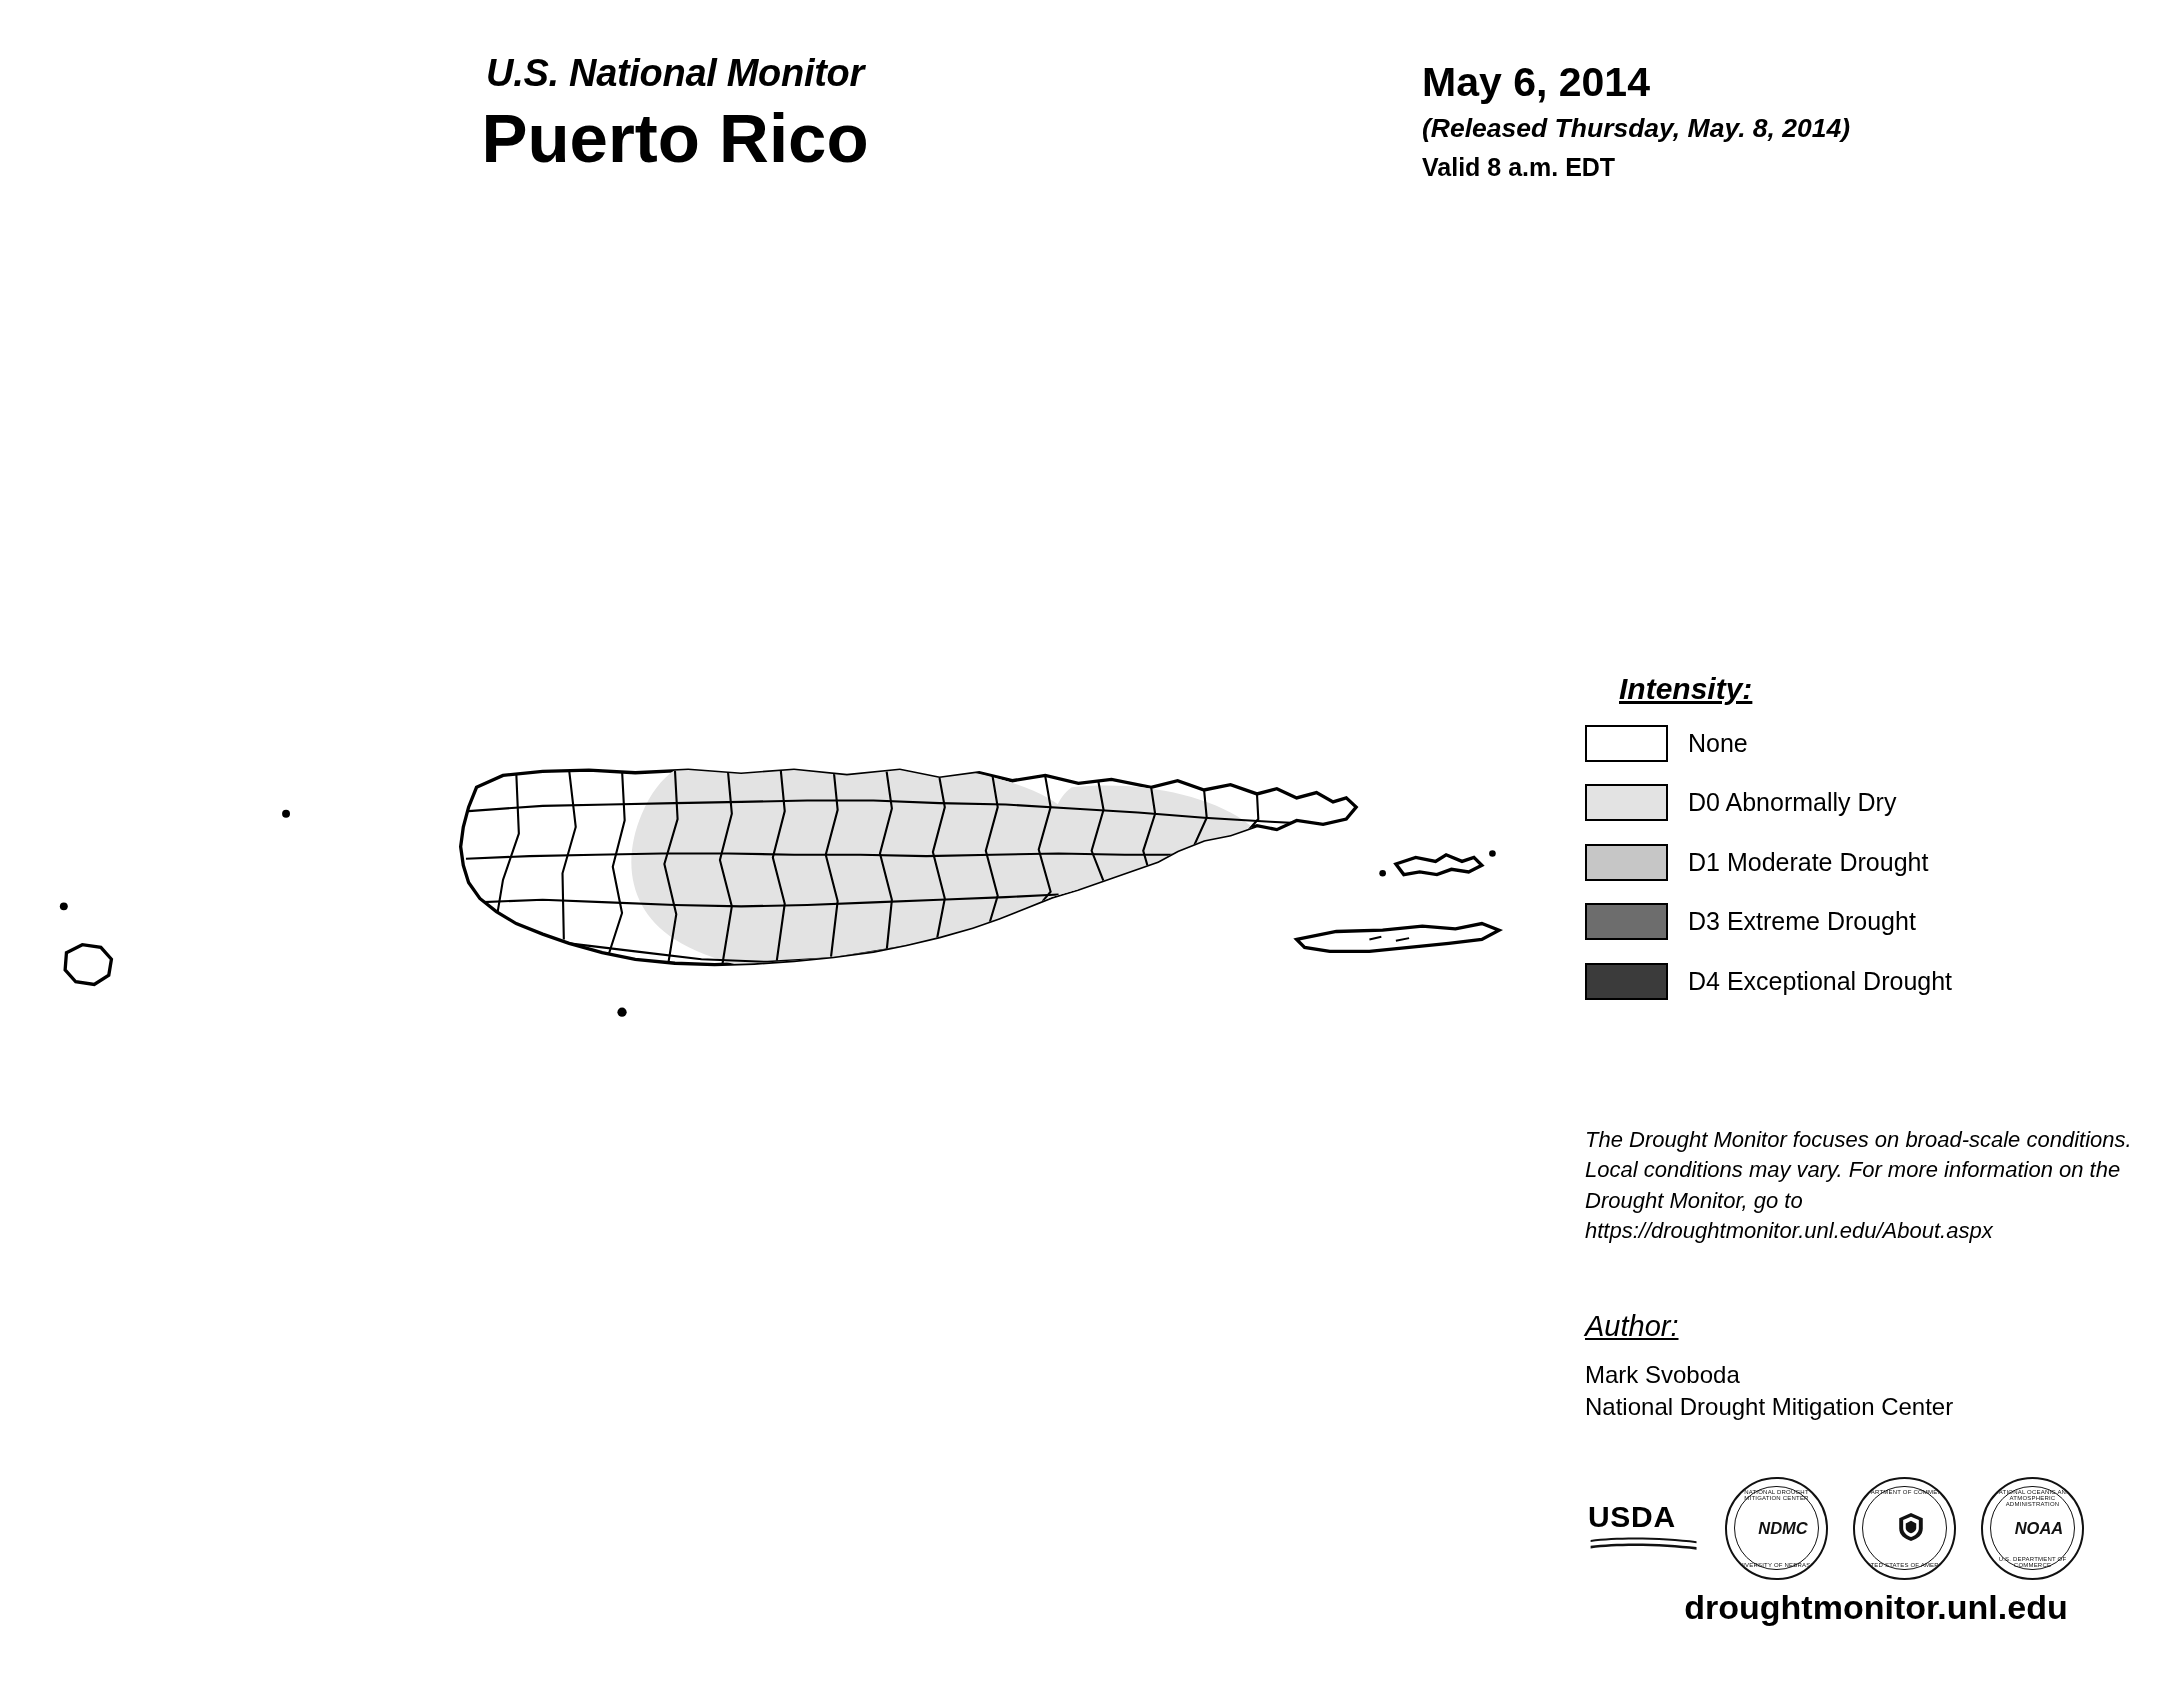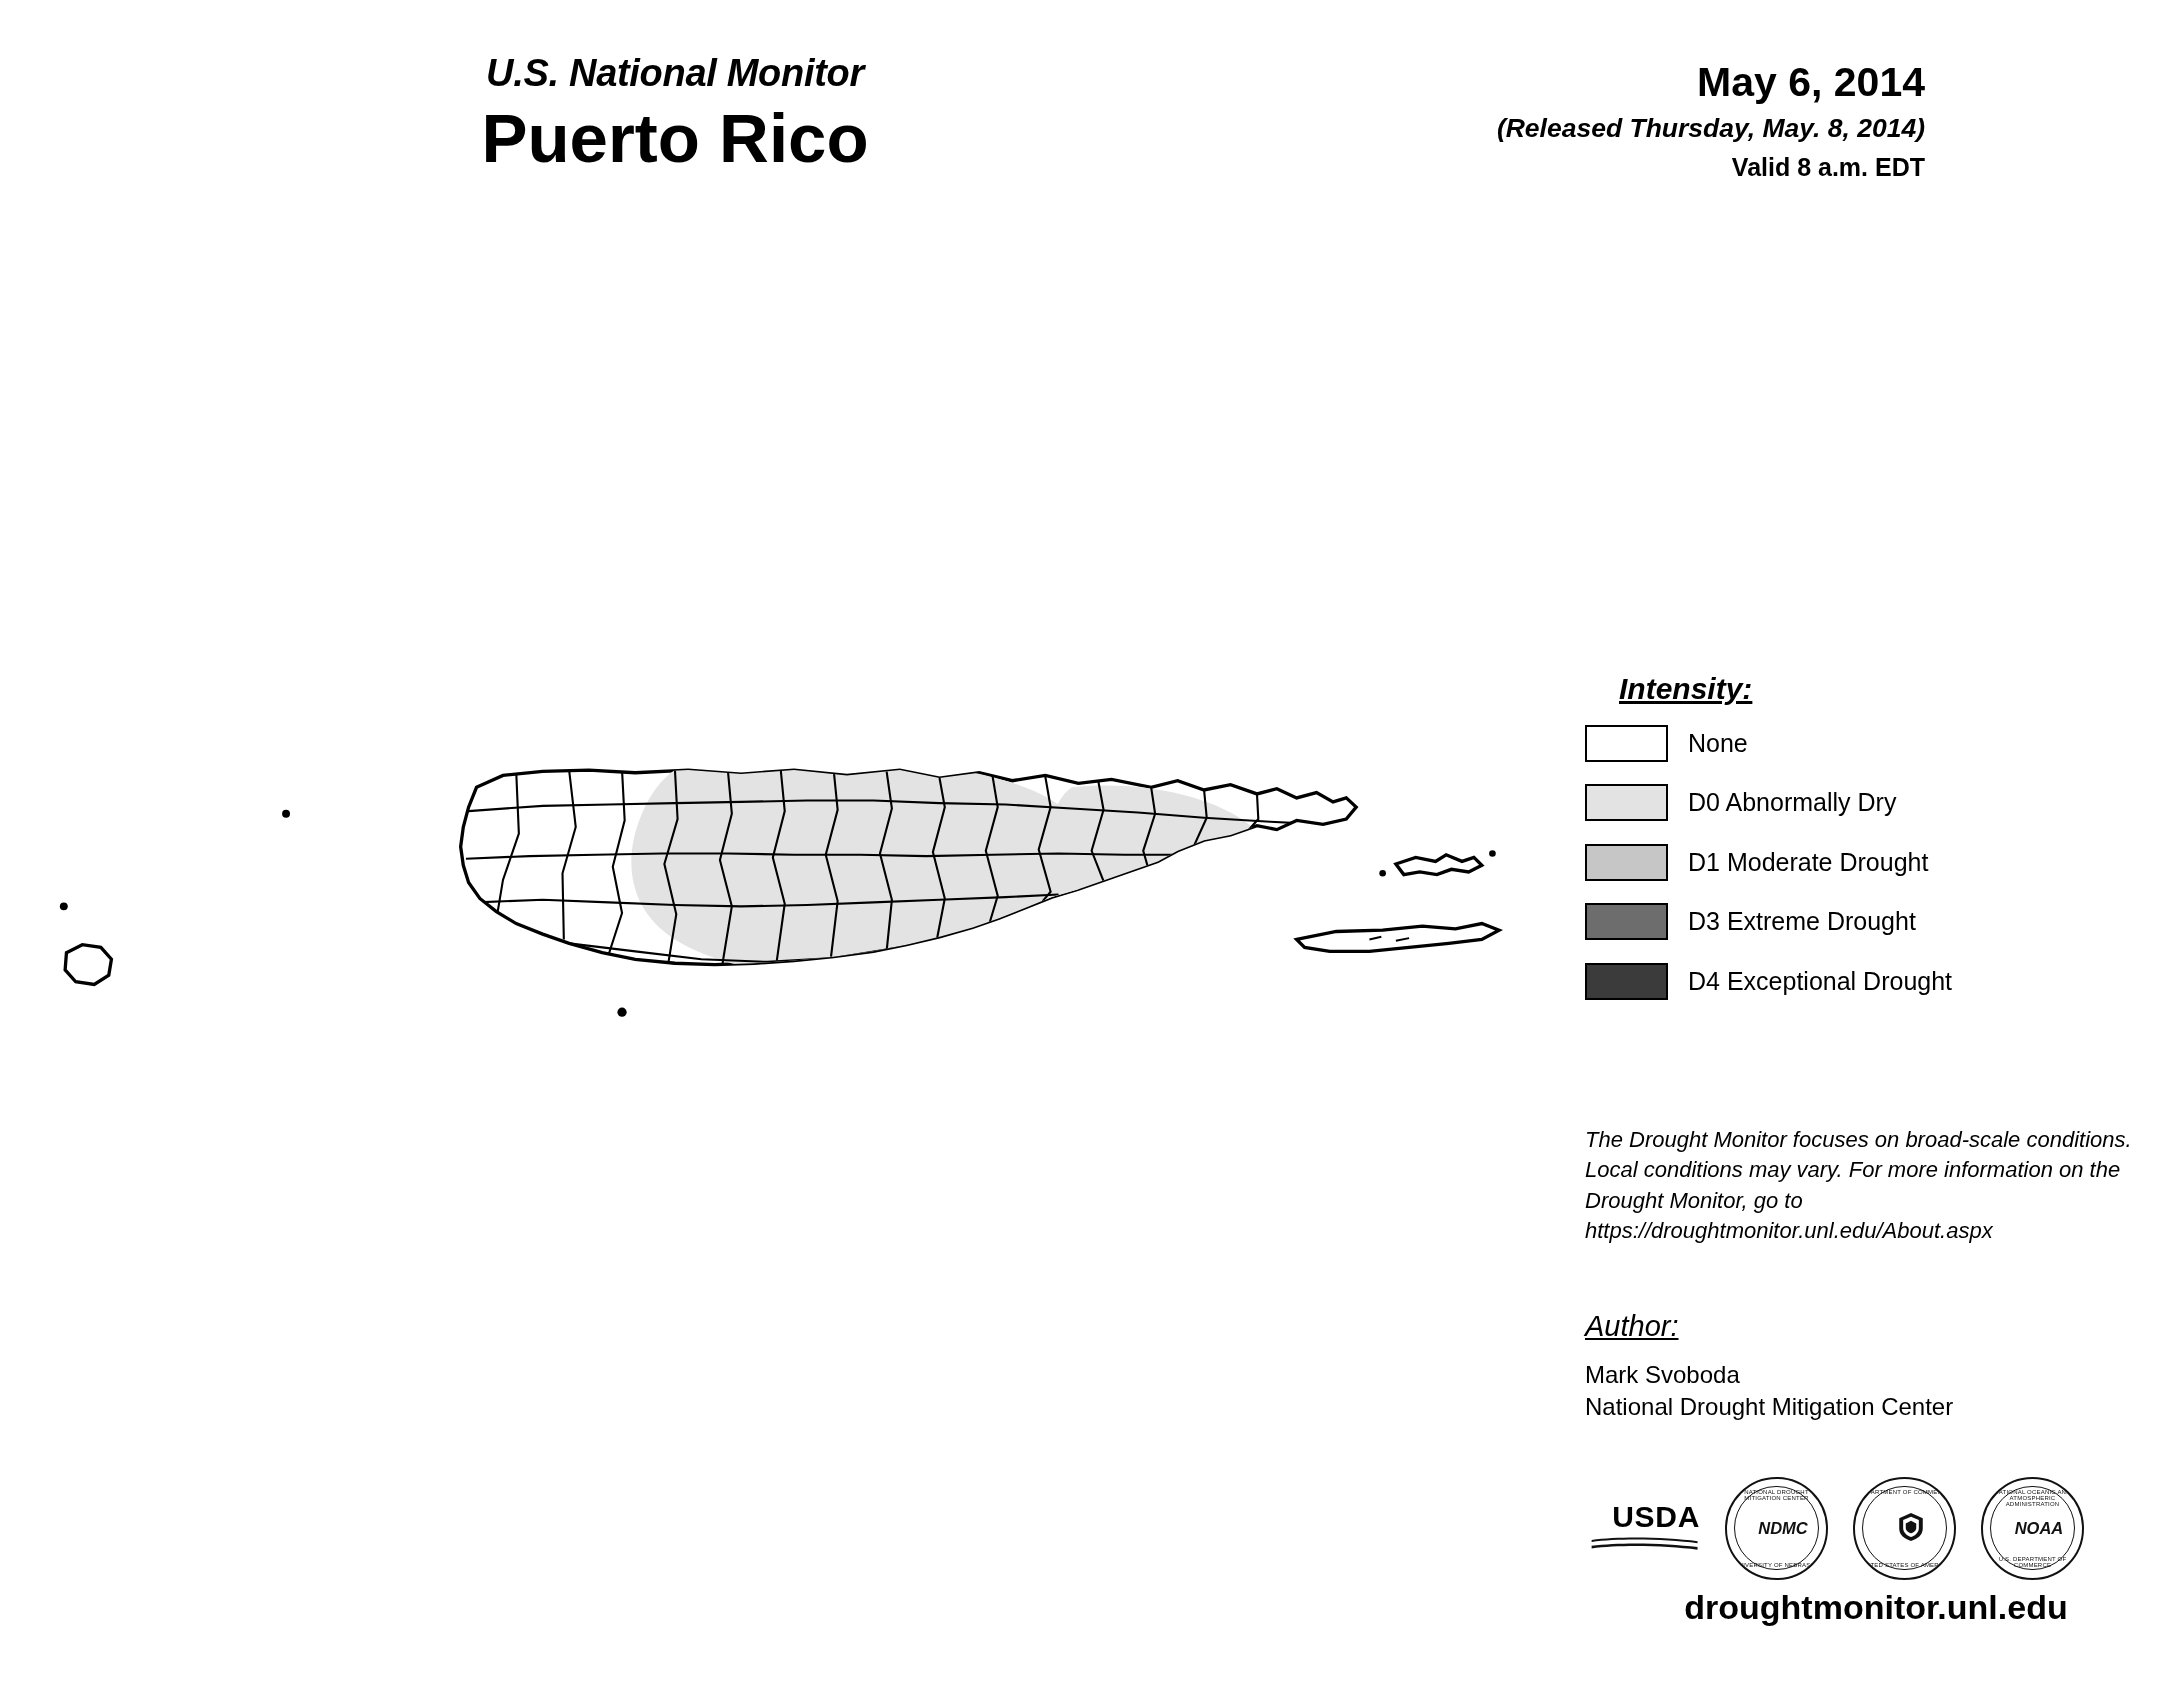--- a/index.html
+++ b/index.html
@@ -36,21 +36,21 @@
     font-weight: bold;
     line-height: 1.15;
     margin-top: 4px;
   }
 
   #date-block {
     position: absolute;
     left: 1422px;
     top: 60px;
     width: 503px;
-    text-align: right;
+    text-align: left;
   }
   #date-main {
     font-size: 41px;
     font-weight: bold;
     line-height: 1.1;
   }
   #date-released {
     font-size: 26.5px;
     font-weight: bold;
     font-style: italic;
@@ -180,21 +180,21 @@
     text-align: center;
     font-size: 16.5px;
     font-weight: bold;
     font-style: italic;
     color: #111;
     padding-left: 13px;
   }
   #usda-logo {
     width: 112px;
     flex: 0 0 auto;
-    text-align: right;
+    text-align: left;
   }
   #usda-word {
     font-size: 30px;
     font-weight: bold;
     letter-spacing: 0.7px;
     line-height: 1;
   }
   #usda-swoosh {
     margin-top: 4px;
     height: 17px;

